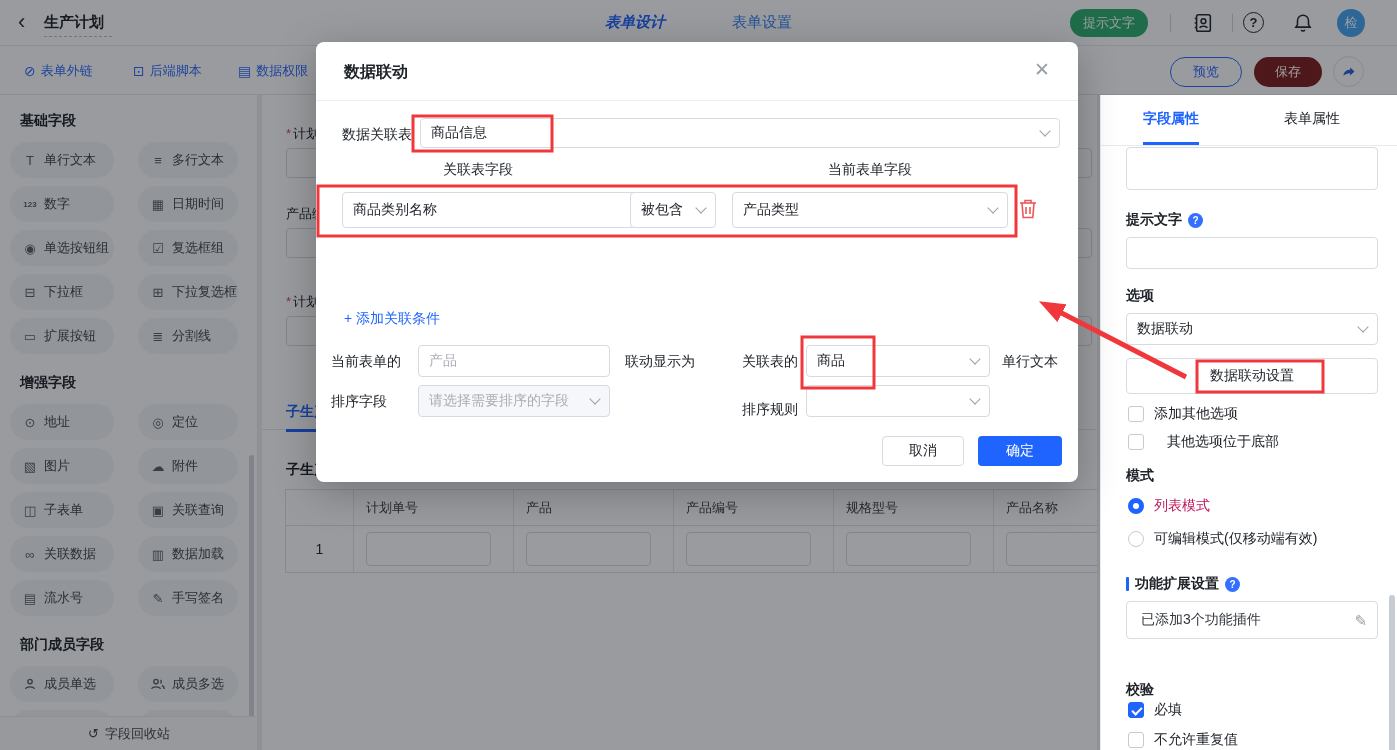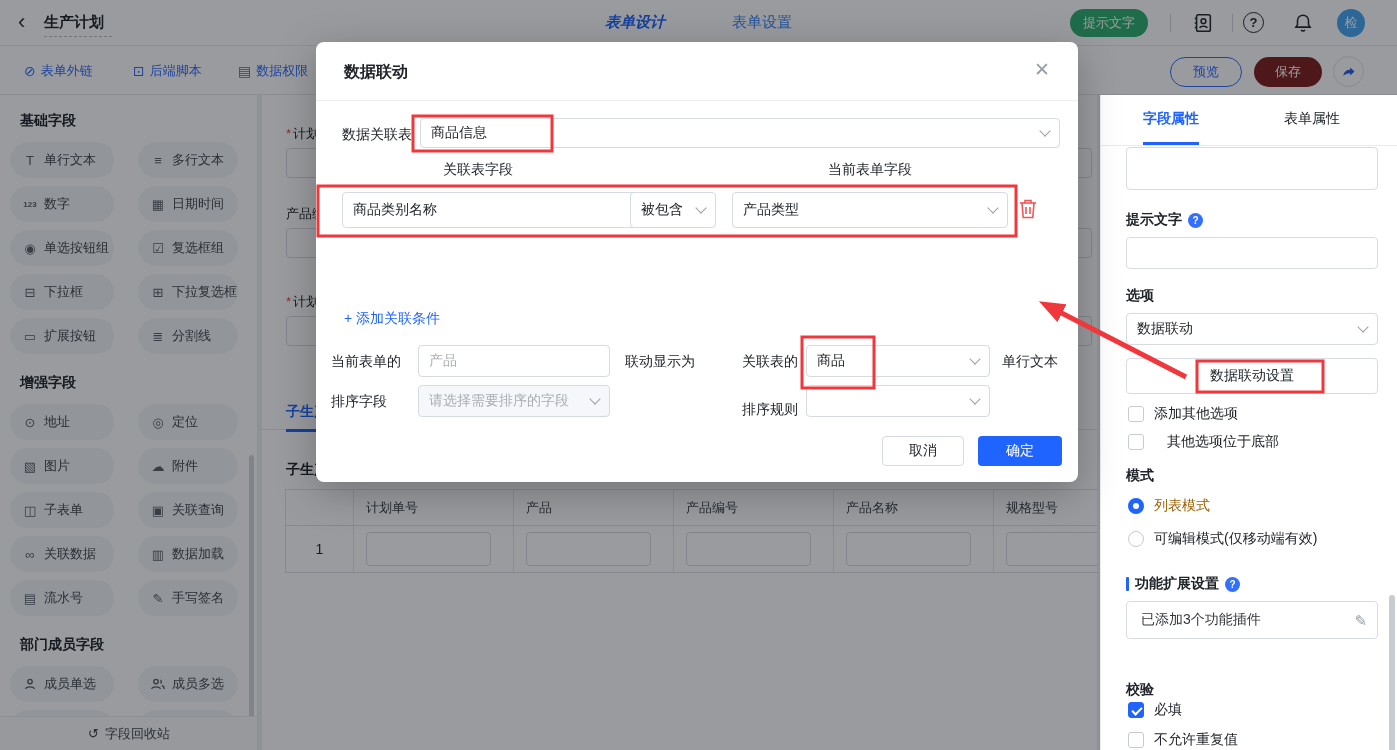--- a/index.html
+++ b/index.html
@@ -70,21 +70,21 @@
   .qmark { width:15px; height:15px; border-radius:50%; background:#3370ff; color:#fff; font-size:10px; font-weight:bold; display:flex; align-items:center; justify-content:center; }
   .dd { border:1px solid #d6dae1; border-radius:4px; background:#fff; display:flex; align-items:center; padding:0 26px 0 10px; font-size:14px; color:#22262c; position:relative; }
   .dd.disabled { background:#f5f7fa; color:#a9adb4; }
   .chev { position:absolute; right:10px; top:50%; width:8px; height:8px; margin-top:-6px; border-right:1.5px solid #9aa0aa; border-bottom:1.5px solid #9aa0aa; transform:rotate(45deg); }
   .cbrow { position:absolute; display:flex; align-items:center; gap:10px; font-size:14px; color:#20242a; cursor:pointer; }
   .cb { width:16px; height:16px; border:1px solid #c6cbd3; border-radius:3px; background:#fff; flex:none; position:relative; }
   .cb.on { background:#1f64ff; border-color:#1f64ff; }
   .cb.on::after { content:""; position:absolute; left:5px; top:1.5px; width:4px; height:8px; border-right:2px solid #fff; border-bottom:2px solid #fff; transform:rotate(45deg); }
   .rd { width:16px; height:16px; border-radius:50%; border:1px solid #c6cbd3; background:#fff; flex:none; }
   .rd.on { border:5px solid #1f64ff; }
-  .cbrow.blue span.txt { color:#a16207; }
+  .cbrow.blue span.txt { color:#be185d; }
   .exbar { width:3px; height:14px; background:#1f64ff; border-radius:1px; }
   .rp-scroll { position:absolute; left:288px; top:500px; width:6px; height:245px; border-radius:3px; background:#c7cbd2; }
   .editpen { position:absolute; right:10px; top:10px; color:#9aa0aa; font-size:15px; }
 
   
   .modal { position:absolute; left:316px; top:42px; width:762px; height:440px; background:#fff; border-radius:8px; box-shadow:0 10px 40px rgba(0,0,0,.25); z-index:60; }
   .m-title { position:absolute; left:28px; top:20px; font-size:16px; font-weight:bold; color:#20242a; }
   .m-close { position:absolute; left:718px; top:16px; font-size:19px; color:#9aa0a9; cursor:pointer; }
   .m-hline { position:absolute; left:0; top:58px; width:762px; height:1px; background:#ebedf1; }
   .m-label { position:absolute; font-size:14px; color:#20242a; line-height:32px; }
@@ -290,22 +290,22 @@
     <div class="cv-tabline"></div>
     <div class="cv-tab">子生产计划</div>
     <div class="cv-subtitle">子生产计划</div>
 
     <div class="tbl">
       <div class="tbl-row head">
         <div class="tcell num" style="width:68px;"></div>
         <div class="tcell" style="width:160px;">计划单号</div>
         <div class="tcell" style="width:160px;">产品</div>
         <div class="tcell" style="width:160px;">产品编号</div>
+        <div class="tcell" style="width:160px;">规格型号</div>
         <div class="tcell" style="width:160px;">产品名称</div>
-        <div class="tcell" style="width:160px;">规格型号</div>
       </div>
       <div class="tbl-row body">
         <div class="tcell num" style="width:68px;">1</div>
         <div class="tcell" style="width:160px;">
             <span class="cellinput"></span>
           </div>
         <div class="tcell" style="width:160px;">
             <span class="cellinput"></span>
           </div>
         <div class="tcell" style="width:160px;">

